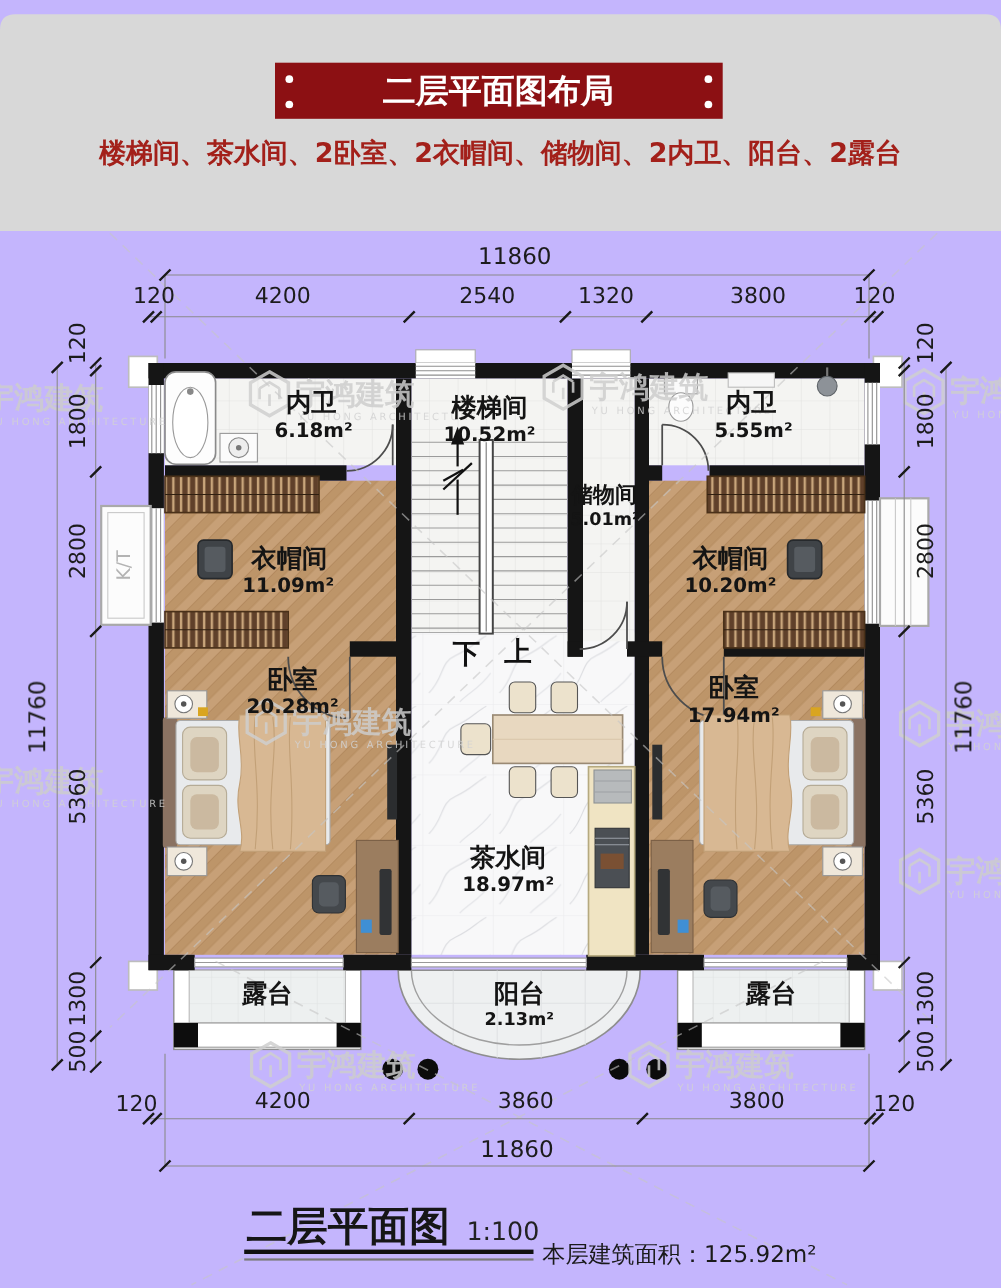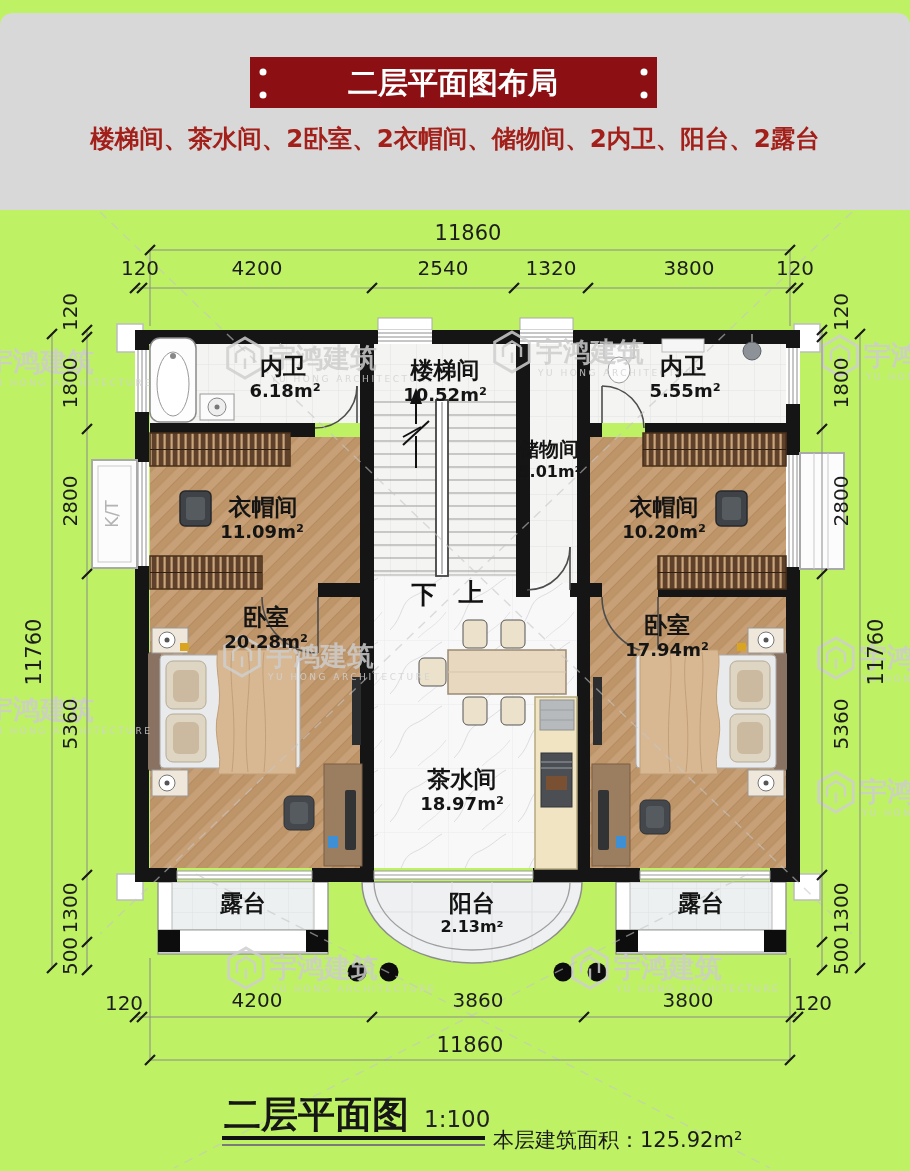--- a/index.html
+++ b/index.html
@@ -1,16 +1,16 @@
 <!DOCTYPE html>
 <html><head>
 <meta charset="utf-8">
 <style>
   html,body{margin:0;padding:0;background:#fff;}
-  .page{position:relative;width:910px;height:1171px;background:#bef264;overflow:hidden;
+  .page{position:relative;width:910px;height:1171px;background:#c4b5fd;overflow:hidden;
         font-family:"DejaVu Sans","Liberation Sans",sans-serif;}
   svg text{font-family:"DejaVu Sans","Liberation Sans",sans-serif;}
   .dim{font-size:20px;fill:#1c1c1c;}
   .dimBig{font-size:21px;fill:#1c1c1c;}
   .roomName{font-size:23px;font-weight:bold;fill:#141414;}
   .roomArea{font-size:18px;font-weight:bold;fill:#141414;}
   .smallName{font-size:20px;font-weight:bold;fill:#141414;}
   .smallArea{font-size:16px;font-weight:bold;fill:#141414;}
   .wmCn{font-size:27px;font-weight:bold;fill:#cdcdcd;}
   .wmEn{font-size:9px;letter-spacing:2.5px;fill:#d2d2d2;}

